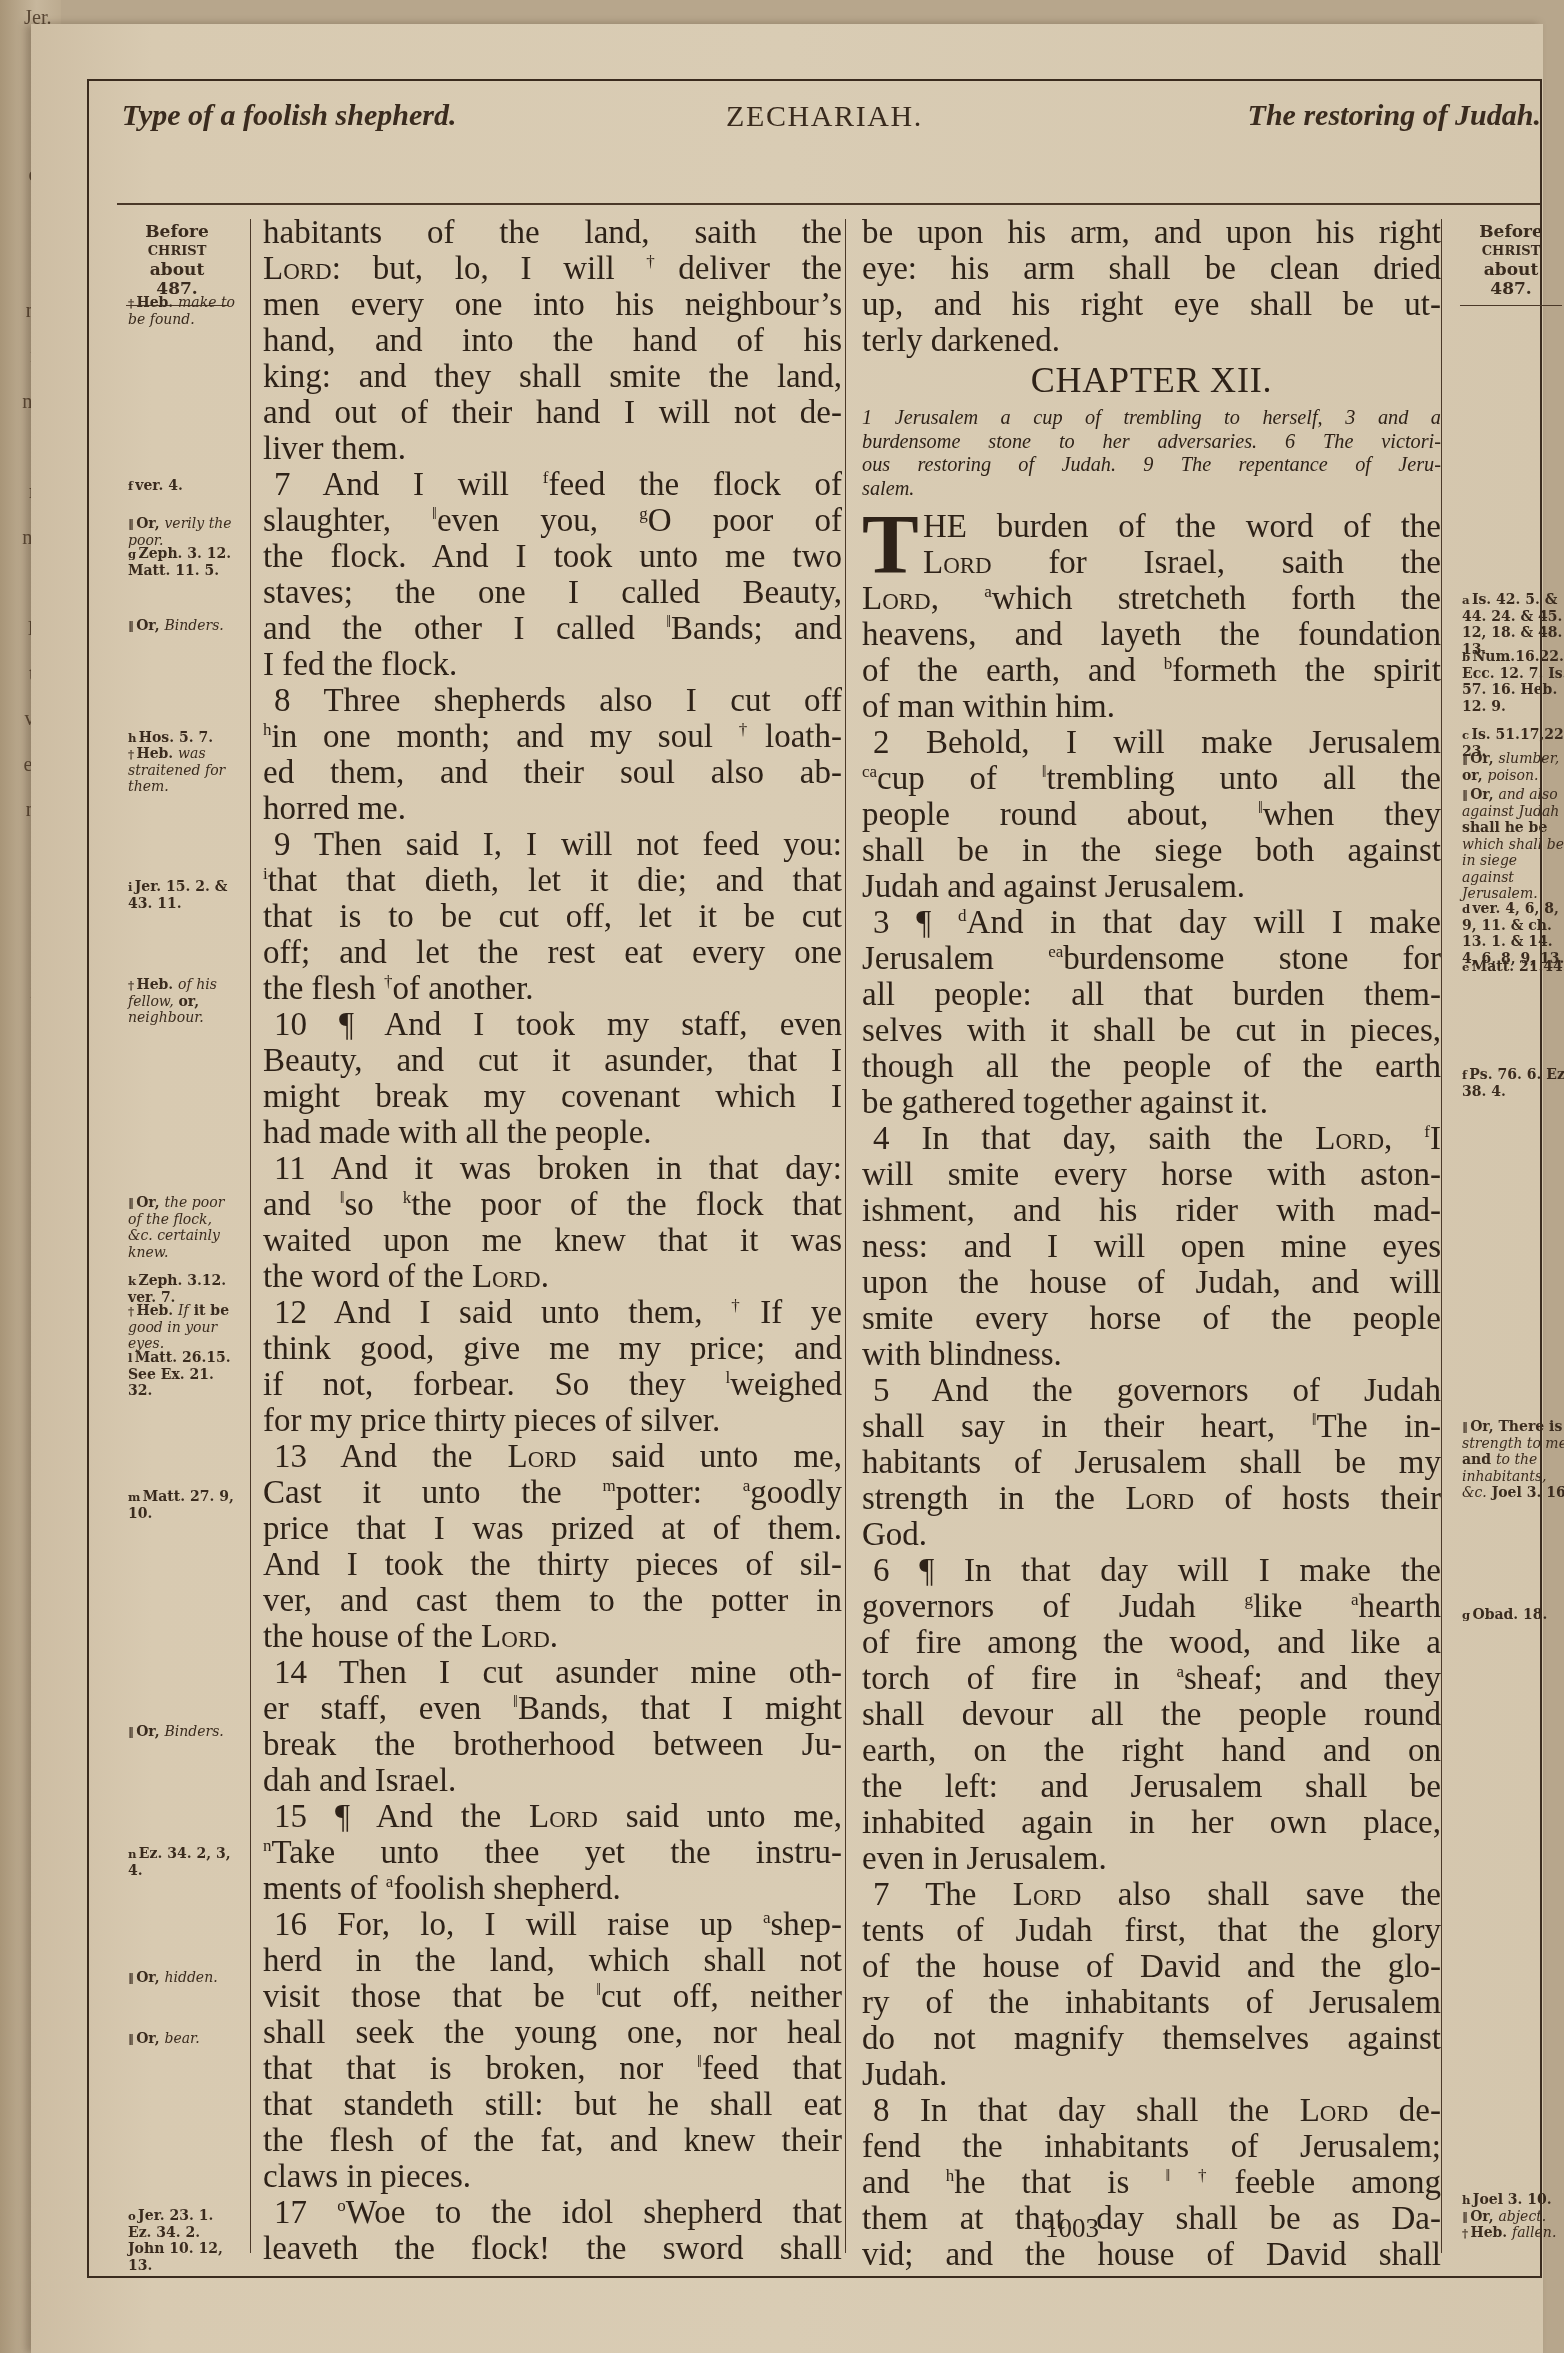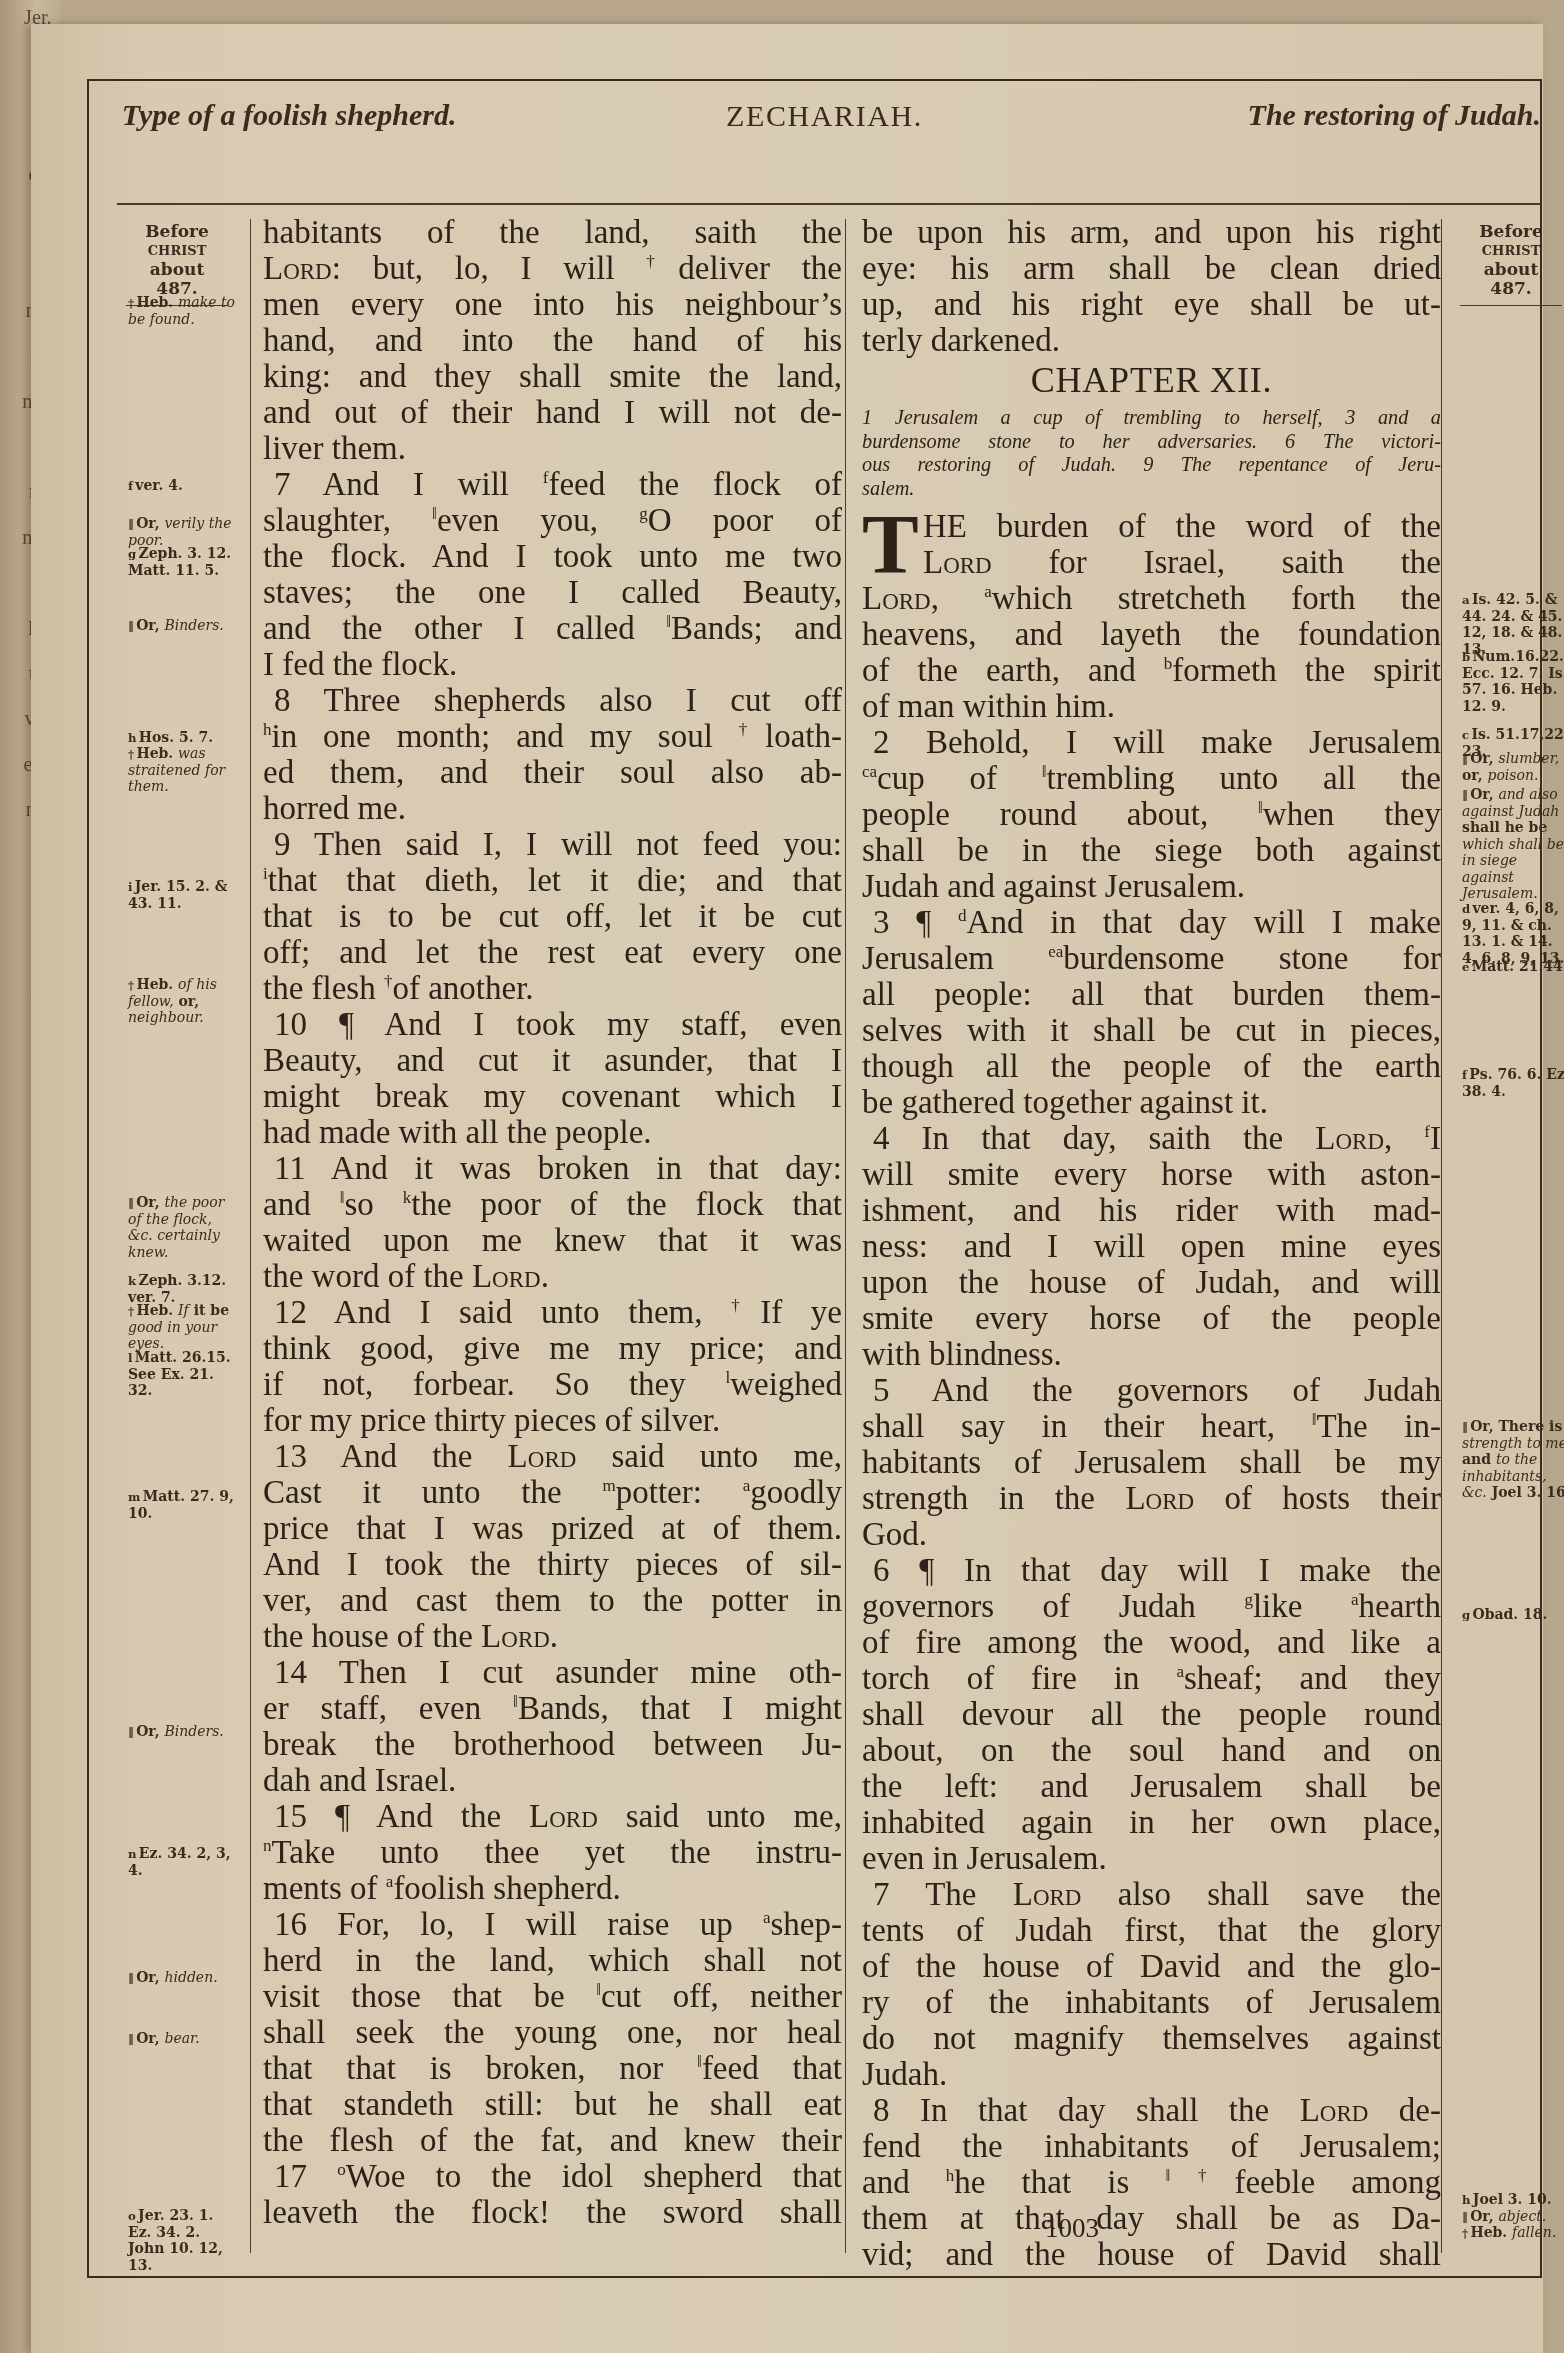--- a/index.html
+++ b/index.html
@@ -214,20 +214,21 @@
         <span class="line indent">15 ¶ And the <span class="sc">Lord</span> said unto me,</span>
         <span class="line"><sup>n</sup>Take unto thee yet the instru-</span>
         <span class="line last">ments of <sup>a</sup>foolish shepherd.</span>
         <span class="line indent">16 For, lo, I will raise up <sup>a</sup>shep-</span>
         <span class="line">herd in the land, which shall not</span>
         <span class="line">visit those that be <sup>‖</sup>cut off, neither</span>
         <span class="line">shall seek the young one, nor heal</span>
         <span class="line">that that is broken, nor <sup>‖</sup>feed that</span>
         <span class="line">that standeth still: but he shall eat</span>
         <span class="line">the flesh of the fat, and knew their</span>
+        <span class="line last">claws in pieces.</span>
         <span class="line indent">17 <sup>o</sup>Woe to the idol shepherd that</span>
         <span class="line">leaveth the flock! the sword shall</span>
       </div>
 
     <div class="text-col col2">
       <div id="col2top">
           <span class="line">be upon his arm, and upon his right</span>
           <span class="line">eye: his arm shall be clean dried</span>
           <span class="line">up, and his right eye shall be ut-</span>
           <span class="line last">terly darkened.</span>
@@ -269,21 +270,21 @@
             <span class="line indent">5 And the governors of Judah</span>
             <span class="line">shall say in their heart, <sup>‖</sup>The in-</span>
             <span class="line">habitants of Jerusalem shall be my</span>
             <span class="line">strength in the <span class="sc">Lord</span> of hosts their</span>
             <span class="line last">God.</span>
             <span class="line indent">6 ¶ In that day will I make the</span>
             <span class="line">governors of Judah <sup>g</sup>like <sup>a</sup>hearth</span>
             <span class="line">of fire among the wood, and like a</span>
             <span class="line">torch of fire in <sup>a</sup>sheaf; and they</span>
             <span class="line">shall devour all the people round</span>
-            <span class="line">about, on the soul hand and on</span>
+            <span class="line">earth, on the right hand and on</span>
             <span class="line">the left: and Jerusalem shall be</span>
             <span class="line">inhabited again in her own place,</span>
             <span class="line last">even in Jerusalem.</span>
             <span class="line indent">7 The <span class="sc">Lord</span> also shall save the</span>
             <span class="line">tents of Judah first, that the glory</span>
             <span class="line">of the house of David and the glo-</span>
             <span class="line">ry of the inhabitants of Jerusalem</span>
             <span class="line">do not magnify themselves against</span>
             <span class="line last">Judah.</span>
             <span class="line indent">8 In that day shall the <span class="sc">Lord</span> de-</span>

